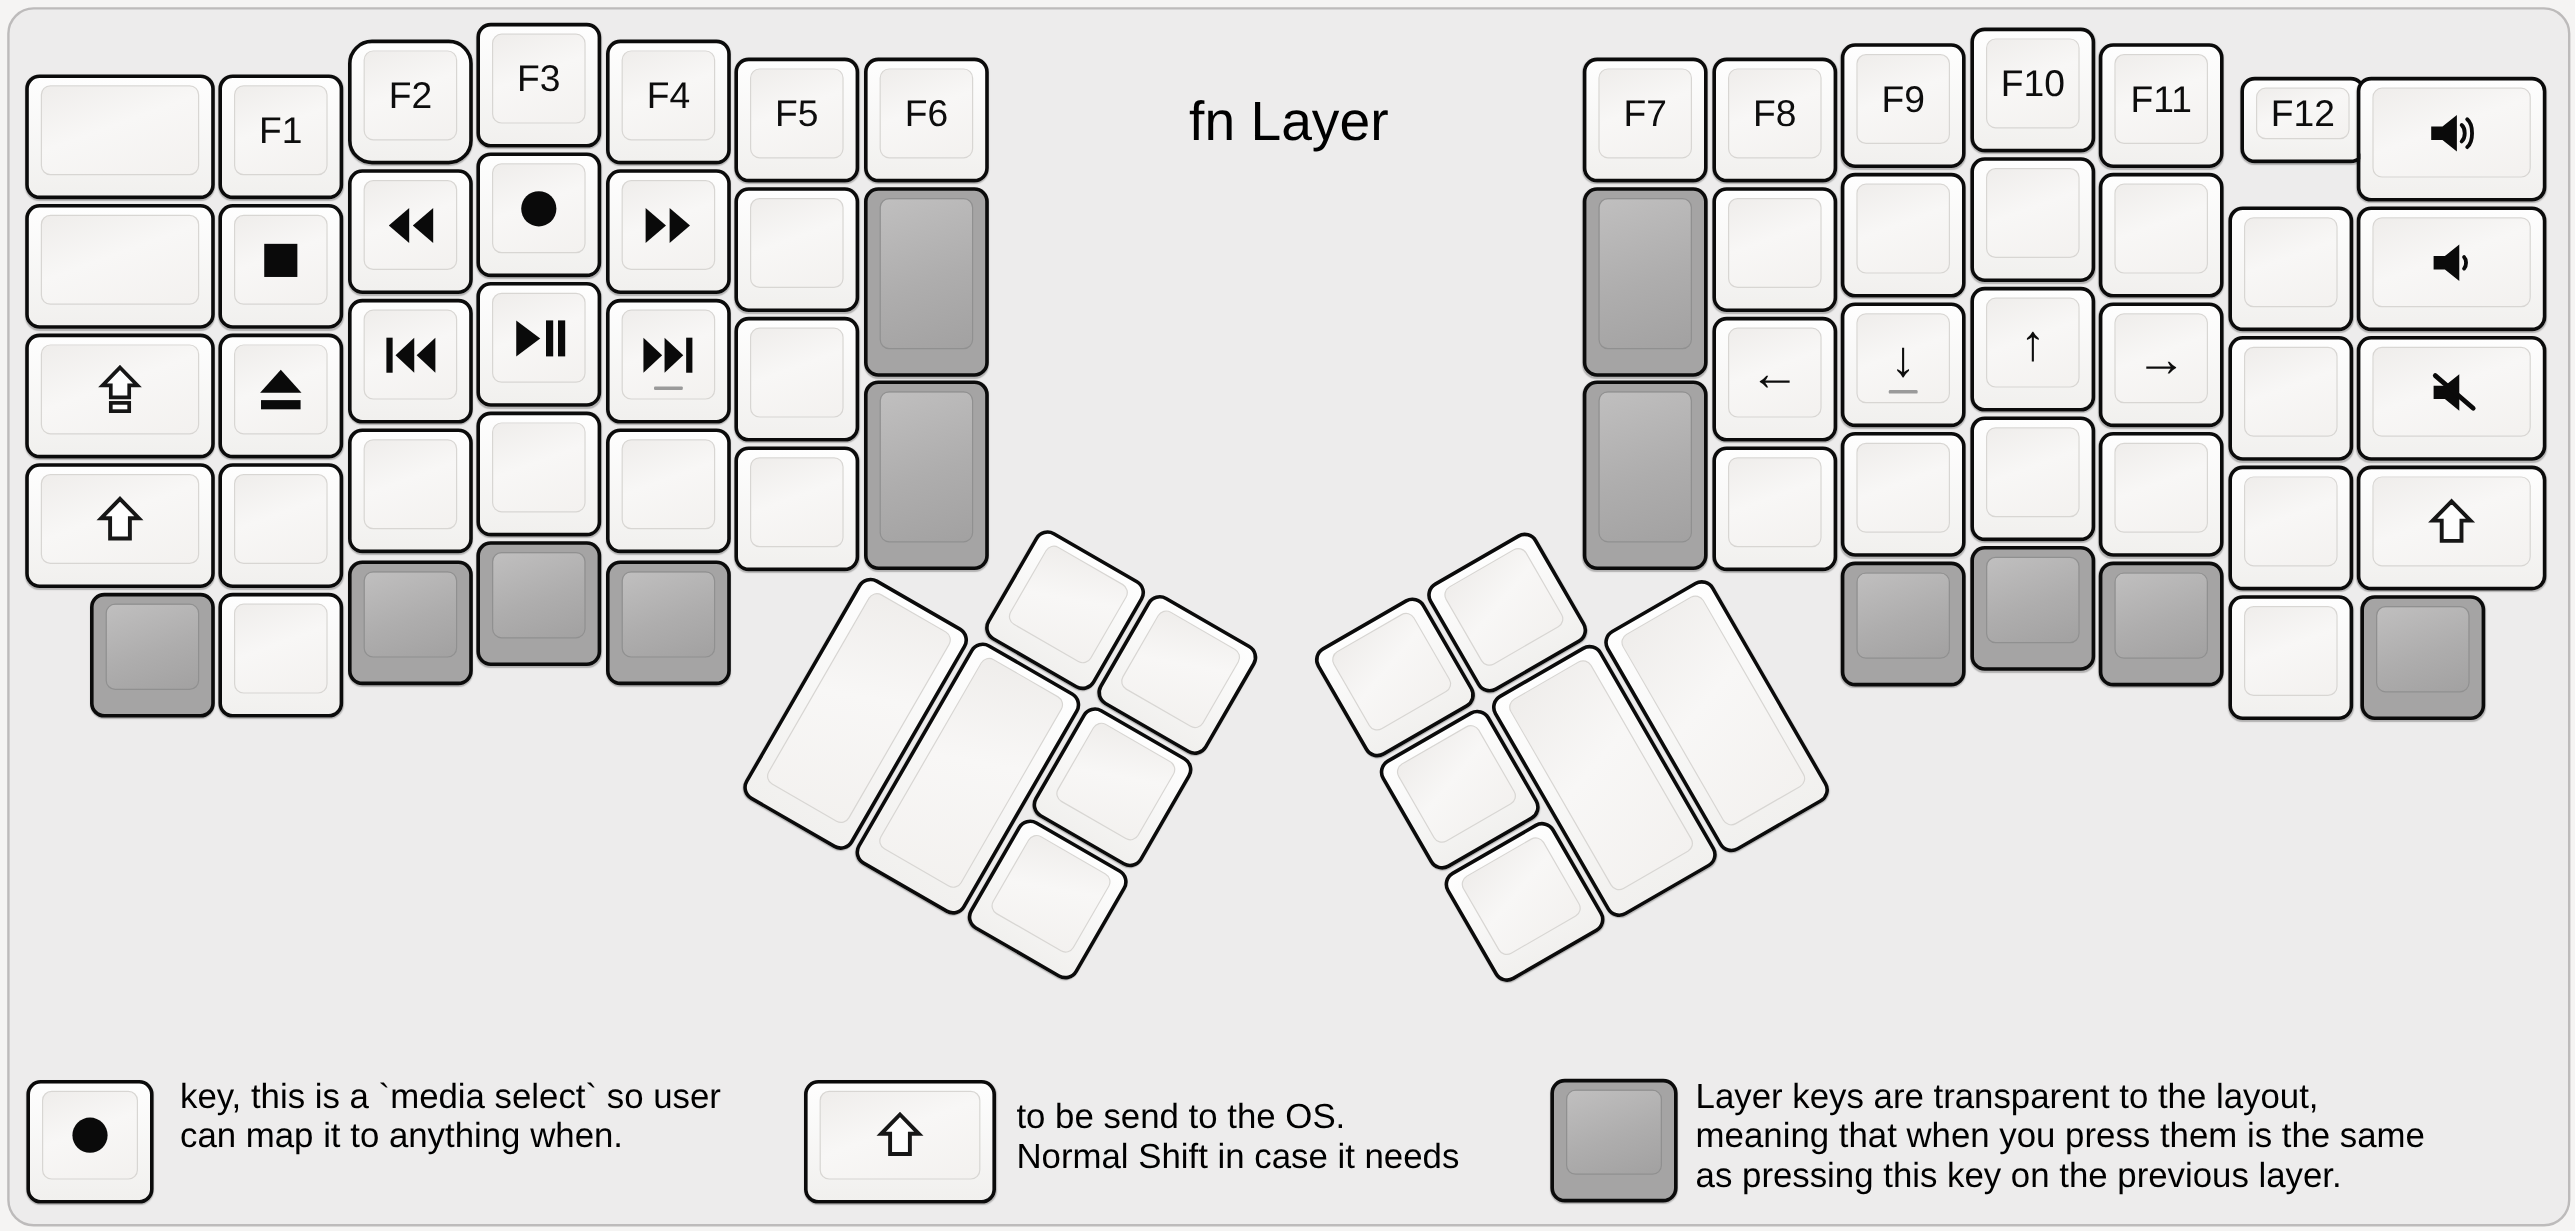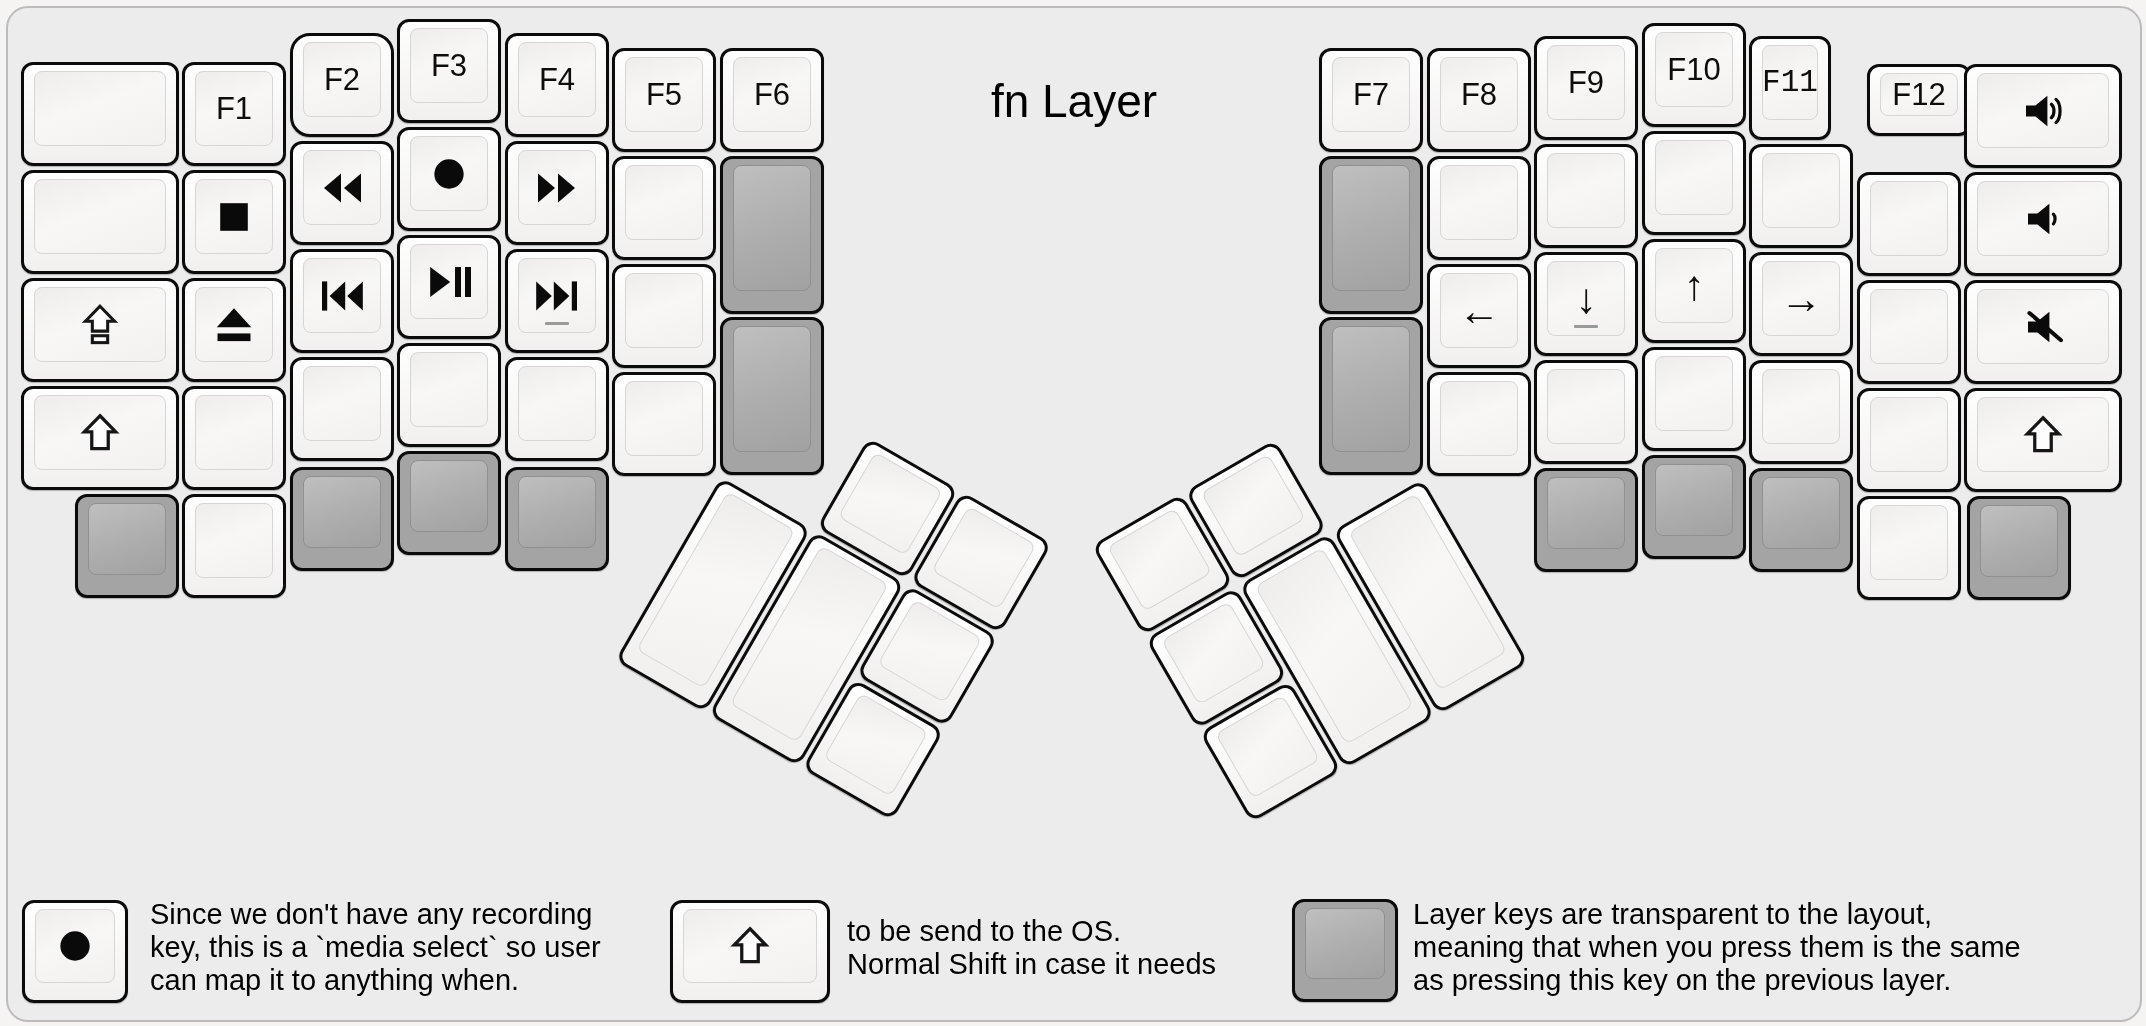--- a/index.html
+++ b/index.html
@@ -245,21 +245,21 @@
         <div class="cap"></div>
       </div>
       <div class="key" style="left: 1642px; top: 239px; width: 104px; height: 104px;">
         <div class="cap">
           <span class="klabel arrow">↑</span>
         </div>
       </div>
       <div class="key" style="left: 1642px; top: 347px; width: 104px; height: 104px;">
         <div class="cap"></div>
       </div>
-      <div class="key" style="left: 1749px; top: 36px; width: 82px; height: 104px; font-family: Liberation Mono, monospace;">
+      <div class="key" style="left: 1749px; top: 36px; width: 104px; height: 104px;">
         <div class="cap">
           <span class="klabel">F11</span>
         </div>
       </div>
       <div class="key" style="left: 1749px; top: 144px; width: 104px; height: 104px;">
         <div class="cap"></div>
       </div>
       <div class="key" style="left: 1749px; top: 252px; width: 104px; height: 104px;">
         <div class="cap">
           <span class="klabel arrow">→</span>
@@ -371,21 +371,20 @@
       </div>
     </div>
     <div class="key" style="left: 22px; top: 900px; width: 106px; height: 103px;">
       <div class="cap">
         <svg class="icon" width="44" height="44" viewBox="0 0 24 24">
           <circle cx="12" cy="12" r="8" fill="#0a0a0a"></circle>
         </svg>
       </div>
     </div>
     <div class="legend-text" style="left: 150px; top: 898px;">
-      <div>Since we don't have any recording</div>
       <div>key, this is a `media select` so user</div>
       <div>can map it to anything when.</div>
     </div>
     <div class="key" style="left: 670px; top: 900px; width: 160px; height: 103px;">
       <div class="cap">
         <svg class="icon" width="46" height="46" viewBox="0 0 24 24">
           <path d="M12,3 L20.2,11.4 H16.3 V20.2 H7.7 V11.4 H3.8 Z" fill="#fdfdfd" stroke="#161616" stroke-width="1.7" stroke-linejoin="miter"></path>
         </svg>
       </div>
     </div>

